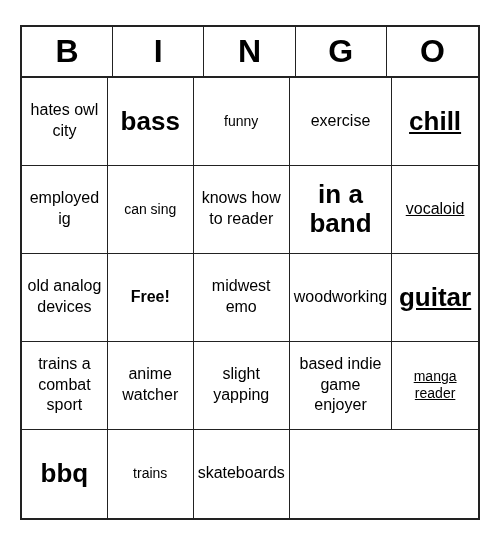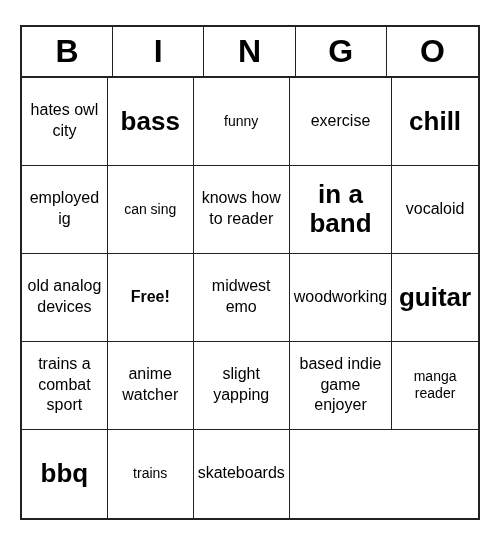--- a/index.html
+++ b/index.html
@@ -41,20 +41,21 @@
       border-bottom: 1px solid #222;
       min-height: 88px;
       display: flex;
       align-items: center;
       justify-content: center;
       text-align: center;
       padding: 6px 4px;
     }
     .bingo-cell:nth-child(5n) {
       border-right: none;
+      text-decoration: underline;
     }
     .bingo-cell:nth-child(n+21) {
       border-bottom: none;
     }
     .cell-text {
       font-size: 16px;
       line-height: 1.3;
     }
     .cell-text.large {
       font-size: 26px;

